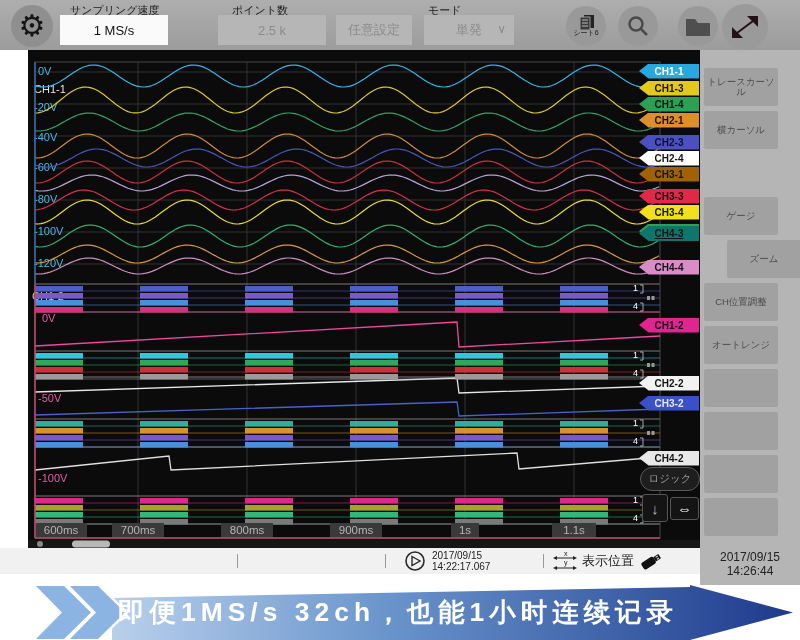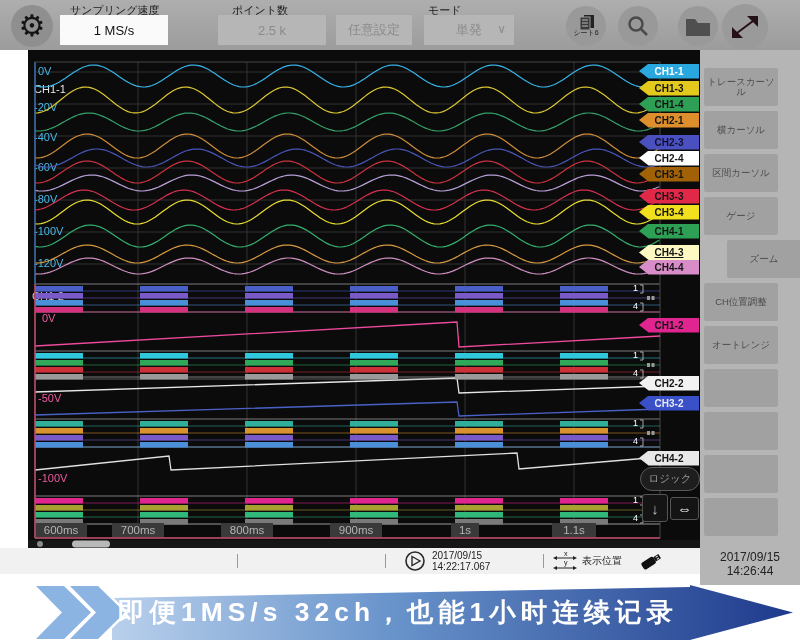--- a/index.html
+++ b/index.html
@@ -301,21 +301,21 @@
         <div class="tag" style="top: 13.5px; background: rgb(41, 168, 224); color: rgb(255, 255, 255);">CH1-1</div>
         <div class="tag" style="top: 30.5px; background: rgb(227, 200, 30); color: rgb(20, 20, 20);">CH1-3</div>
         <div class="tag" style="top: 46.5px; background: rgb(46, 160, 85); color: rgb(20, 20, 20);">CH1-4</div>
         <div class="tag" style="top: 62.5px; background: rgb(221, 143, 45); color: rgb(20, 20, 20);">CH2-1</div>
         <div class="tag" style="top: 84.5px; background: rgb(74, 80, 192); color: rgb(16, 16, 42);">CH2-3</div>
         <div class="tag" style="top: 100.5px; background: #ffffff; color: rgb(20, 20, 20);">CH2-4</div>
         <div class="tag" style="top: 116.5px; background: #a16207; color: rgb(20, 20, 20);">CH3-1</div>
         <div class="tag" style="top: 138.5px; background: rgb(224, 40, 72); color: rgb(20, 20, 20);">CH3-3</div>
         <div class="tag" style="top: 154.5px; background: rgb(240, 224, 30); color: rgb(20, 20, 20);">CH3-4</div>
         <div class="tag" style="top: 173.5px; background: rgb(46, 160, 85); color: rgb(20, 20, 20);">CH4-1</div>
-        <div class="tag" style="top: 195px; background: #fef9c3; color: rgb(20, 20, 20); text-decoration: underline;">CH4-3</div>
+        <div class="tag" style="top: 176px; background: #0f766e; color: rgb(20, 20, 20); text-decoration: underline;">CH4-3</div>
         <div class="tag" style="top: 209.5px; background: rgb(216, 140, 200); color: rgb(20, 20, 20);">CH4-4</div>
         <div class="tag" style="top: 267.5px; background: rgb(224, 37, 144); color: rgb(20, 20, 20);">CH1-2</div>
         <div class="tag" style="top: 325.5px; background: rgb(242, 242, 242); color: rgb(20, 20, 20);">CH2-2</div>
         <div class="tag" style="top: 345.5px; background: rgb(58, 80, 200); color: rgb(232, 232, 244);">CH3-2</div>
         <div class="tag" style="top: 400.5px; background: rgb(232, 232, 232); color: rgb(20, 20, 20);">CH4-2</div>
       </div>
     <div class="logic-btn">ロジック</div>
     <div class="mini-box" style="left:614px;top:444px;width:24px;height:26px;color:#bbb;font-size:15px;">
       <span>↓</span>
     </div>
@@ -324,21 +324,20 @@
     </div>
   </div>
 
   <div class="sidebar" id="sidebar">
     <div class="clock">
       <div>2017/09/15</div>
       <div>14:26:44</div>
     </div>
   <div class="side-btn" style="top: 18px;">トレースカーソル</div>
       <div class="side-btn" style="top: 61px;">横カーソル</div>
-      <div class="side-btn" style="top: 104px;">区間カーソル</div>
       <div class="side-btn" style="top: 147px;">ゲージ</div>
       <div class="side-btn" style="top: 190px; margin-left: 23px;">ズーム</div>
       <div class="side-btn" style="top: 233px;">CH位置調整</div>
       <div class="side-btn" style="top: 276px;">オートレンジ</div>
       <div class="side-btn" style="top: 319px;"></div>
       <div class="side-btn" style="top: 362px;"></div>
       <div class="side-btn" style="top: 405px;"></div>
       <div class="side-btn" style="top: 448px;"></div>
     </div>
 
@@ -357,21 +356,21 @@
     <svg style="position:absolute;left:552px;top:2px;" width="26" height="22">
       <text x="12" y="6" font-size="7" fill="#222">x</text>
       <line x1="3" y1="8" x2="23" y2="8" stroke="#222" stroke-width="1"></line>
       <polygon points="1,8 5,6 5,10" fill="#222"></polygon>
         <polygon points="25,8 21,6 21,10" fill="#222"></polygon>
       <text x="12" y="15" font-size="7" fill="#222">y</text>
       <line x1="3" y1="18" x2="23" y2="18" stroke="#222" stroke-width="1"></line>
       <polygon points="1,18 5,16 5,20" fill="#222"></polygon>
         <polygon points="25,18 21,16 21,20" fill="#222"></polygon>
     </svg>
-    <span class="sb-text" style="left:582px;top:7px;font-size:10px;text-align:right;">表示位置</span>
+    <span class="sb-text" style="left:582px;top:7px;font-size:13px;text-align:right;">表示位置</span>
     <svg style="position:absolute;left:638px;top:1px;" width="28" height="24">
       <g transform="rotate(-32 14 12)">
         <rect x="3" y="8" width="14" height="8" rx="2" fill="#111"></rect>
         <rect x="17" y="9.5" width="6" height="5" fill="#111"></rect>
         <line x1="19" y1="10.8" x2="21.5" y2="10.8" stroke="#f1f1f1" stroke-width="1"></line>
         <line x1="19" y1="13.2" x2="21.5" y2="13.2" stroke="#f1f1f1" stroke-width="1"></line>
       </g>
     </svg>
   </div>
 

